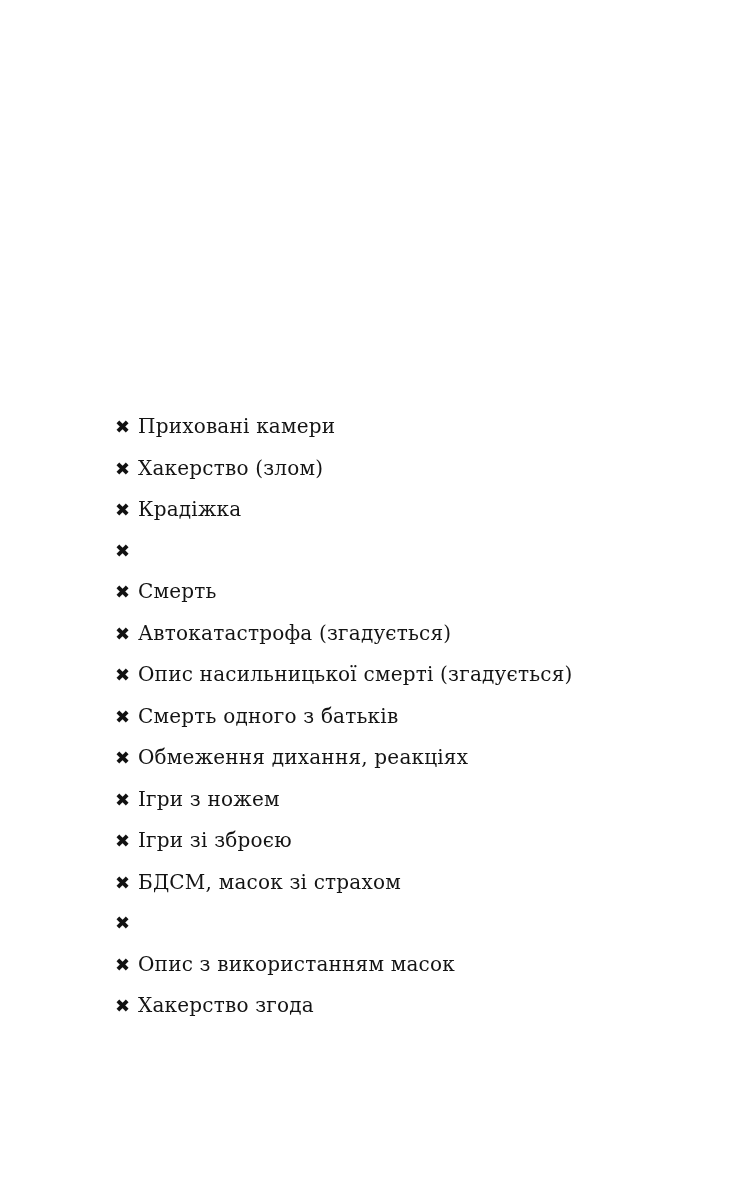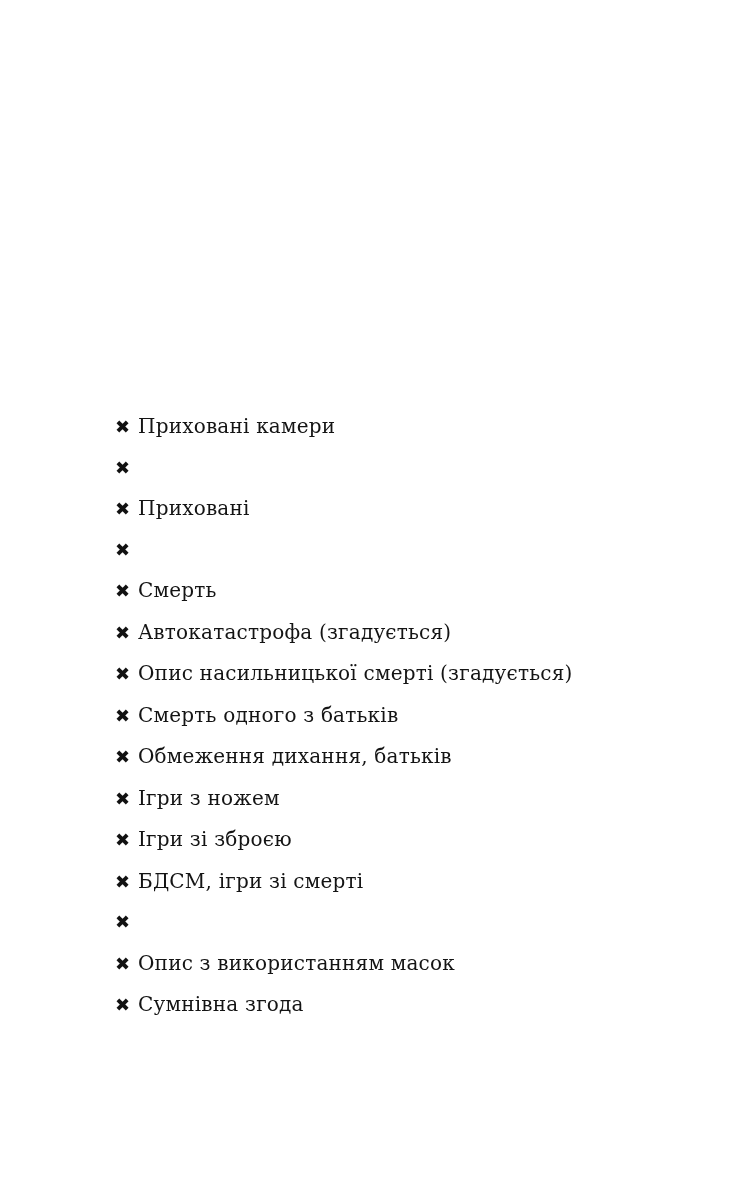--- a/index.html
+++ b/index.html
@@ -46,25 +46,26 @@
 
 <div class="page">
   <div class="warning-list" id="warning-list">
   <div class="warning-item">
     <span class="x-mark">✖</span>
     <span class="item-label">Приховані камери</span>
   </div>
 
   <div class="warning-item">
     <span class="x-mark">✖</span>
+    <span class="item-label">Хакерство (злом)</span>
   </div>
 
   <div class="warning-item">
     <span class="x-mark">✖</span>
-    <span class="item-label">Приховані</span>
+    <span class="item-label">Крадіжка</span>
   </div>
 
   <div class="warning-item">
     <span class="x-mark">✖</span>
   </div>
 
   <div class="warning-item">
     <span class="x-mark">✖</span>
     <span class="item-label">Смерть</span>
   </div>
@@ -79,45 +80,45 @@
     <span class="item-label">Опис насильницької смерті (згадується)</span>
   </div>
 
   <div class="warning-item">
     <span class="x-mark">✖</span>
     <span class="item-label">Смерть одного з батьків</span>
   </div>
 
   <div class="warning-item">
     <span class="x-mark">✖</span>
-    <span class="item-label">Обмеження дихання, батьків</span>
+    <span class="item-label">Обмеження дихання, реакціях</span>
   </div>
 
   <div class="warning-item">
     <span class="x-mark">✖</span>
     <span class="item-label">Ігри з ножем</span>
   </div>
 
   <div class="warning-item">
     <span class="x-mark">✖</span>
     <span class="item-label">Ігри зі зброєю</span>
   </div>
 
   <div class="warning-item">
     <span class="x-mark">✖</span>
-    <span class="item-label">БДСМ, ігри зі смерті</span>
+    <span class="item-label">БДСМ, масок зі страхом</span>
   </div>
 
   <div class="warning-item">
     <span class="x-mark">✖</span>
   </div>
 
   <div class="warning-item">
     <span class="x-mark">✖</span>
     <span class="item-label">Опис з використанням масок</span>
   </div>
 
   <div class="warning-item">
     <span class="x-mark">✖</span>
-    <span class="item-label">Сумнівна згода</span>
+    <span class="item-label">Хакерство згода</span>
   </div>
 </div>
 </div>
 
 </body></html>

